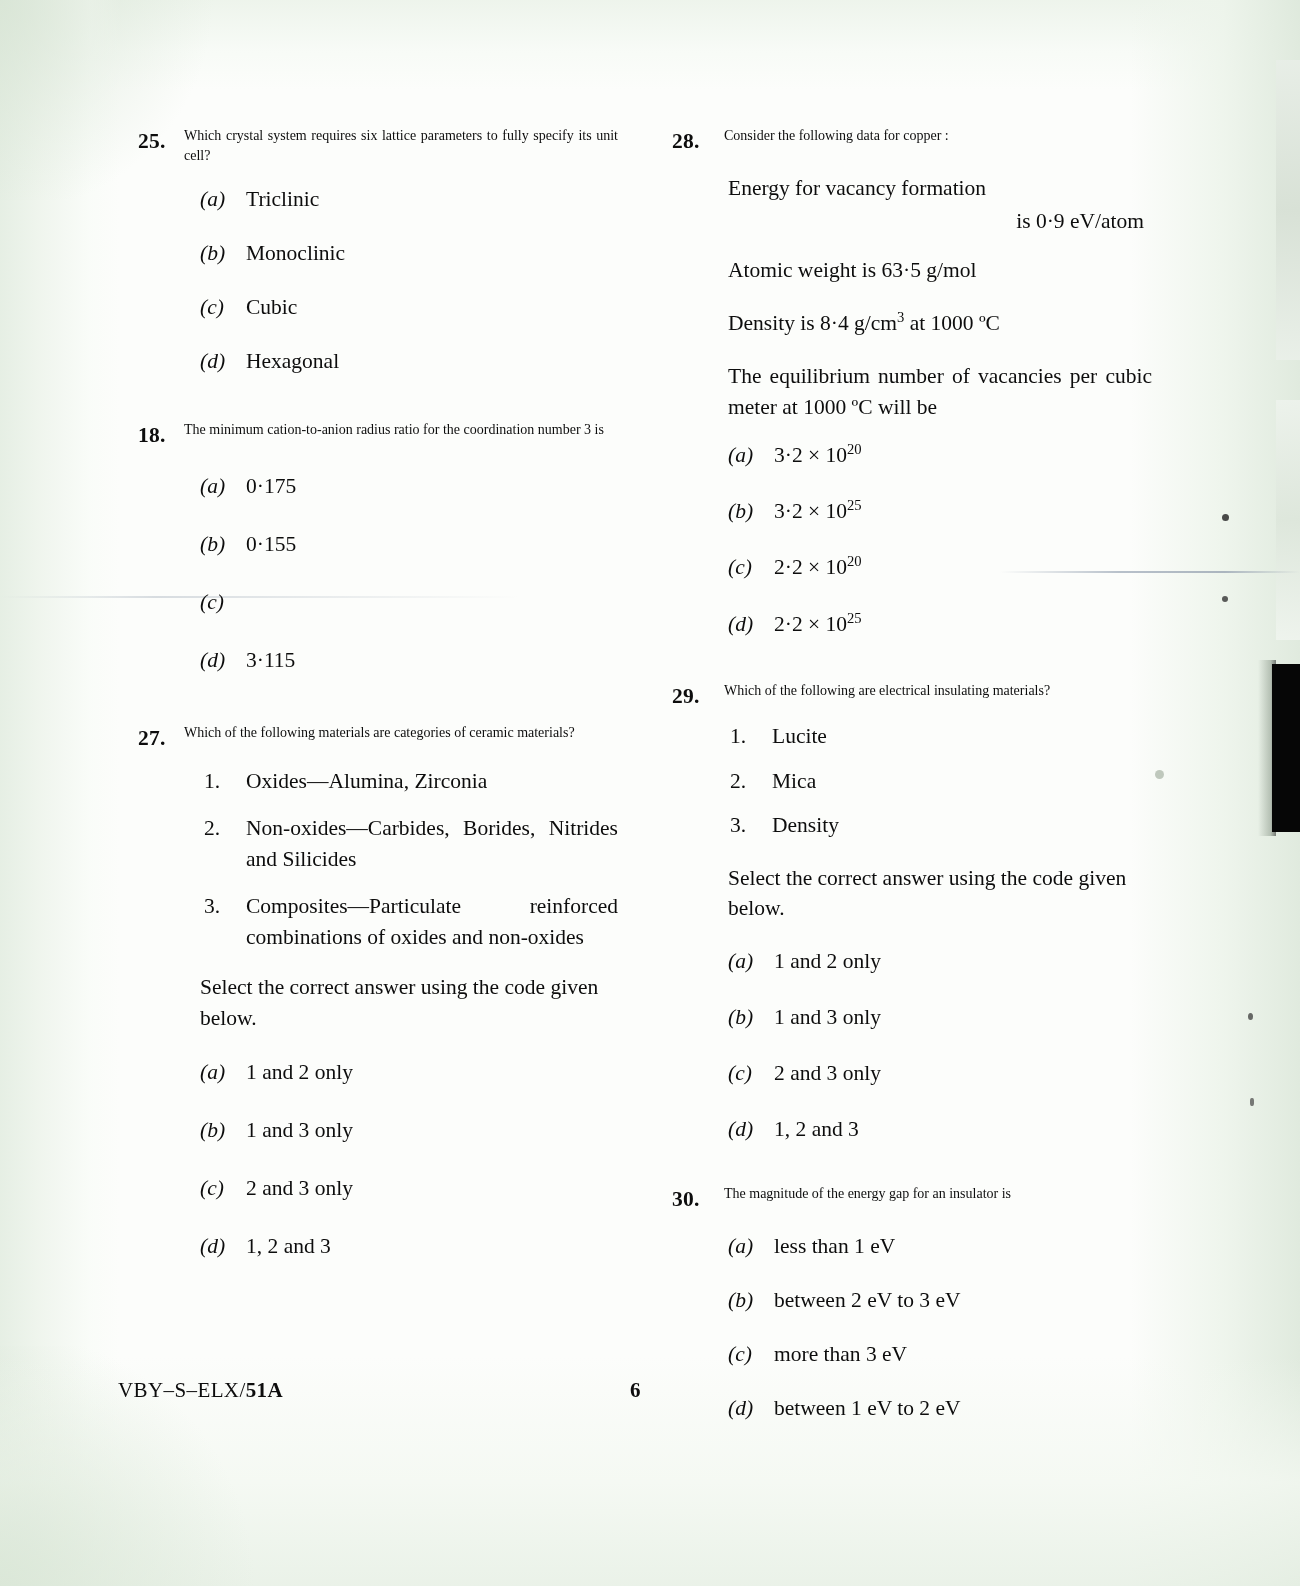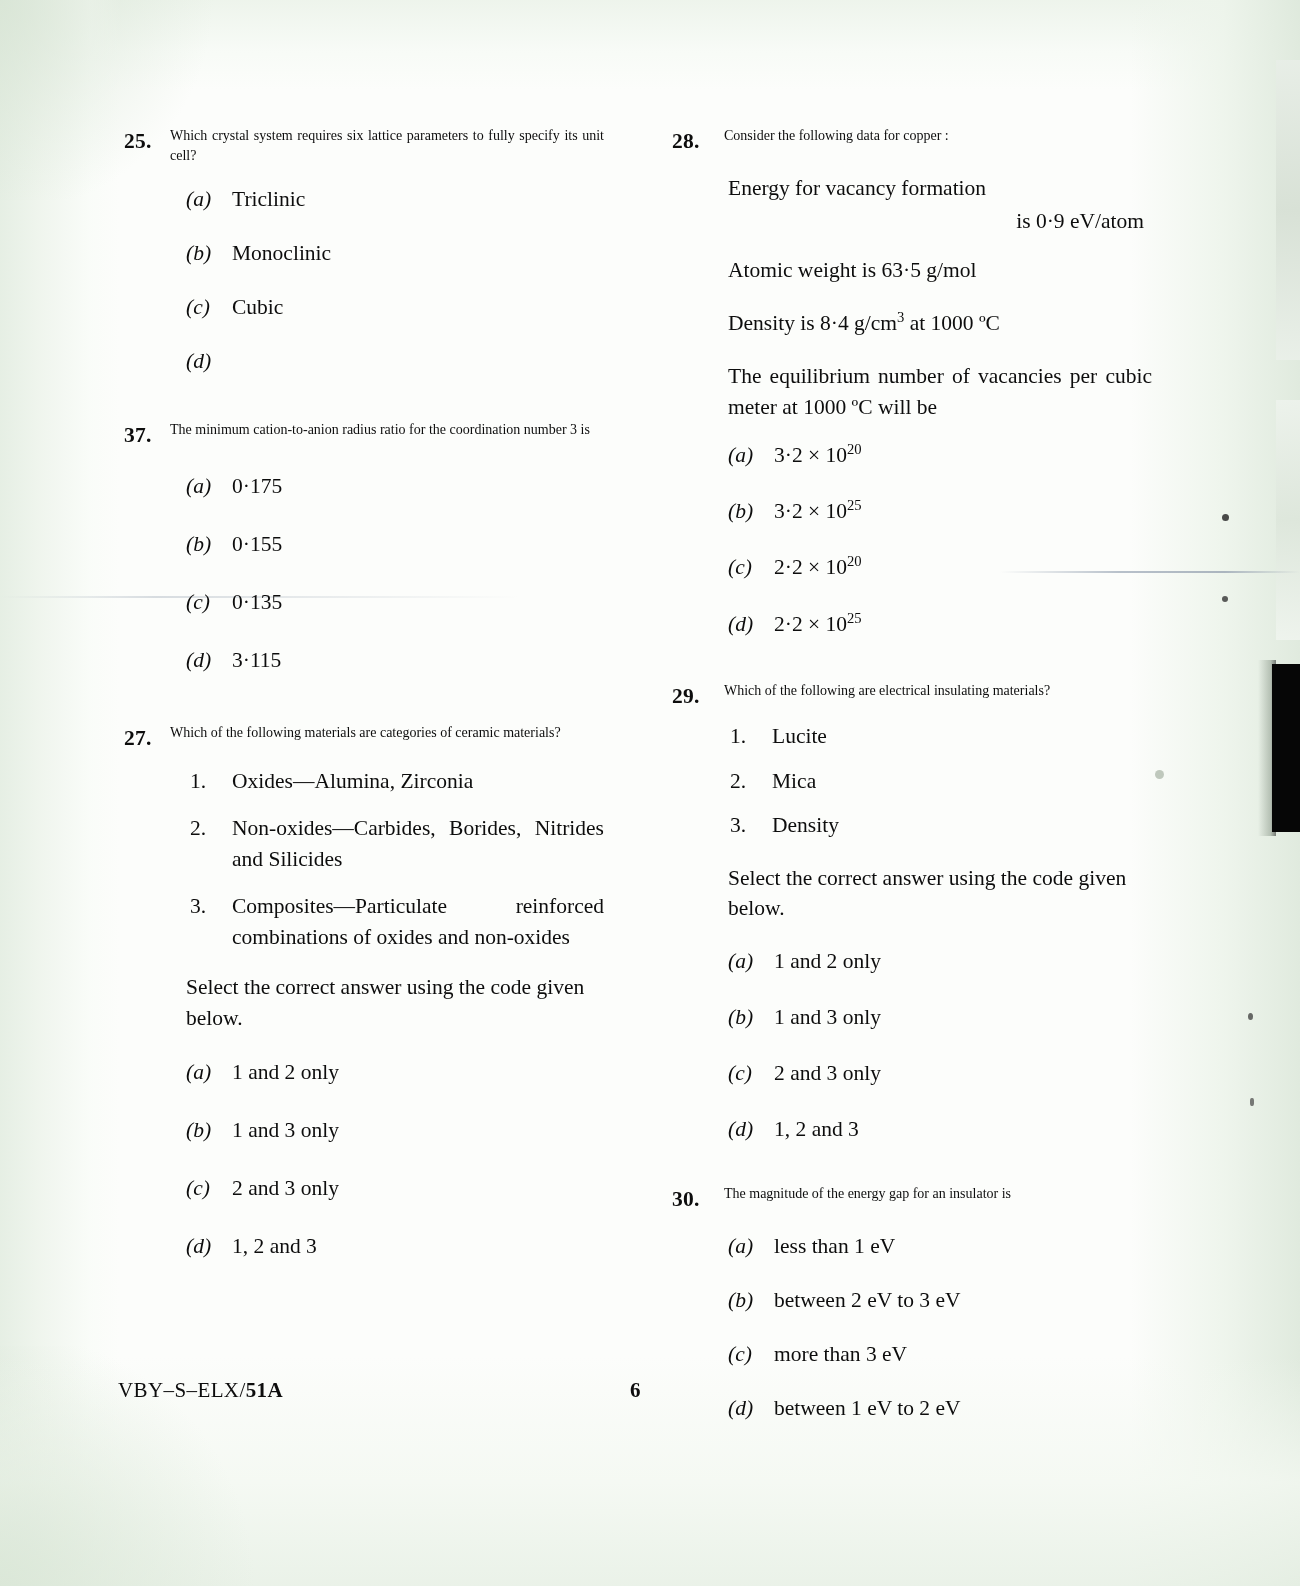--- a/index.html
+++ b/index.html
@@ -96,21 +96,21 @@
     left: 0px; top: 596px; width: 520px; height: 2px;
     background: linear-gradient(to right, rgba(170,180,195,0) 0%, #aab4bf 30%, rgba(170,180,195,0) 100%);
     opacity: .45;
   }
 
   
   .column {
     position: absolute;
     top: 126px;
   }
-  #left-column { left: 124px; width: 480px; }
+  #left-column { left: 138px; width: 480px; }
   #right-column { left: 672px; width: 480px; }
 
   .question {
     position: relative;
     margin-bottom: 26px;
   }
   .q-head {
     display: flex;
     align-items: flex-start;
   }
@@ -262,41 +262,41 @@
         <div class="option">
           <span class="opt-label">(b)</span>
           <span class="opt-text">Monoclinic</span>
         </div>
         <div class="option">
           <span class="opt-label">(c)</span>
           <span class="opt-text">Cubic</span>
         </div>
         <div class="option">
           <span class="opt-label">(d)</span>
+          <span class="opt-text">Hexagonal</span>
         </div>
       </div>
     </div>
 
     <div class="question" style="margin-top:44px;margin-bottom:34px;">
       <div class="q-head">
-        <div class="q-number">37.</div>
+        <div class="q-number">18.</div>
         <div class="q-stem">The minimum cation-to-anion radius ratio for the coordination number 3 is</div>
       </div>
       <div class="options" style="margin-top:20px;">
         <div class="option" style="margin-bottom:28px;">
           <span class="opt-label">(a)</span>
           <span class="opt-text">0·175</span>
         </div>
         <div class="option" style="margin-bottom:28px;">
           <span class="opt-label">(b)</span>
           <span class="opt-text">0·155</span>
         </div>
         <div class="option" style="margin-bottom:28px;">
           <span class="opt-label">(c)</span>
-          <span class="opt-text">0·135</span>
         </div>
         <div class="option">
           <span class="opt-label">(d)</span>
           <span class="opt-text">3·115</span>
         </div>
       </div>
     </div>
 
     <div class="question" style="margin-top:48px;">
       <div class="q-head">

